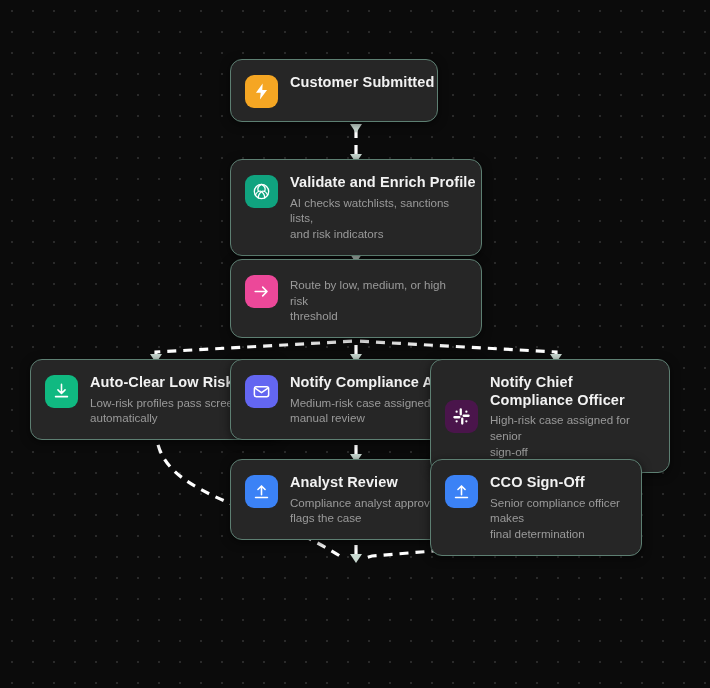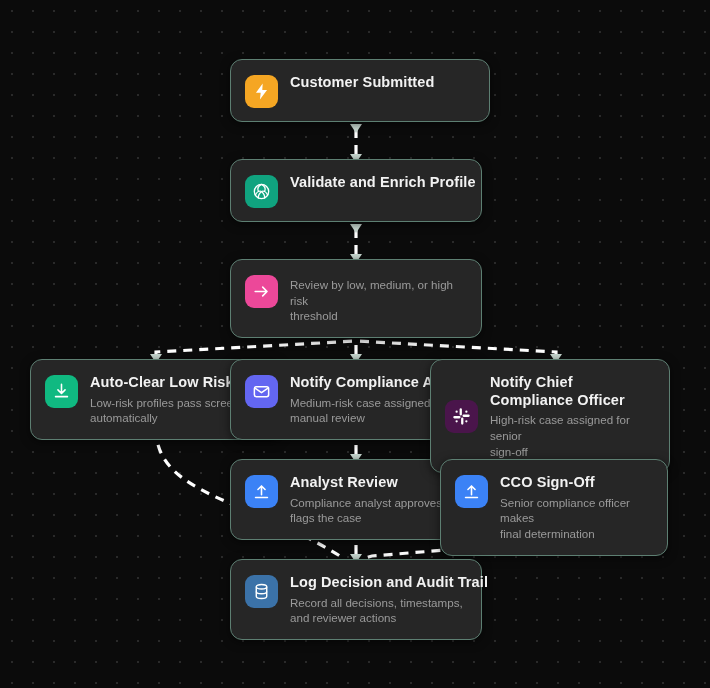--- a/index.html
+++ b/index.html
@@ -117,51 +117,53 @@
       <polygon points="150,424 162,424 156,433"></polygon>
       <polygon points="550,424 562,424 556,433"></polygon>
       <polygon points="350,454 362,454 356,463"></polygon>
       <polygon points="550,454 562,454 556,463"></polygon>
       <polygon points="350,524 362,524 356,533"></polygon>
       <polygon points="550,524 562,524 556,533"></polygon>
       <polygon points="350,554 362,554 356,563"></polygon>
     </g>
   </svg>
 
-  <div class="node" style="left:230px; top:59px; width:260px; z-index:10;">
+  <div class="node" style="left:230px; top:59px; width:208px; z-index:10;">
     <div class="node-icon" style="background:#f5a623;">
       <svg width="19" height="19" viewBox="0 0 24 24" fill="#ffffff">
           <path d="M13.5 2 L5 13.5 H11 L10 22 L19 10 H13 Z"></path>
         </svg>
     </div>
     <div class="node-body">
       <div class="node-title">Customer Submitted</div>
     </div>
   </div>
 
   <div class="node" style="left:230px; top:159px; width:252px; z-index:10;justify-content:flex-end;">
     <div class="node-icon" style="background:#10a37f;">
       <svg width="21" height="21" viewBox="0 0 24 24" fill="none" stroke="#ffffff" stroke-width="1.5">
         <circle cx="12" cy="12" r="8.2"></circle>
         <path d="M12 3.8 C8 6 7 9 8.4 12 M12 3.8 C16 6 17 9 15.6 12 M5 16 C6.5 12.5 9.5 11 12 12 M19 16 C17.5 12.5 14.5 11 12 12 M8.4 20 C8 16.5 9.8 13.8 12 12 M15.6 20 C16 16.5 14.2 13.8 12 12"></path>
       </svg>
     </div>
     <div class="node-body">
       <div class="node-title">Validate and Enrich Profile</div>
+      <div class="node-desc">AI checks watchlists, sanctions lists,
+and risk indicators</div>
     </div>
   </div>
 
   <div class="node" style="left:230px; top:259px; width:252px; z-index:10;">
     <div class="node-icon" style="background:#ec4899;">
       <svg width="19" height="19" viewBox="0 0 24 24" fill="none" stroke="#ffffff" stroke-width="2" stroke-linecap="round" stroke-linejoin="round">
         <path d="M4 12 H19 M13.5 6.5 L19 12 L13.5 17.5"></path>
       </svg>
     </div>
     <div class="node-body">
-      <div class="node-desc">Review by low, medium, or high risk
+      <div class="node-desc">Route by low, medium, or high risk
 threshold</div>
     </div>
   </div>
 
   <div class="node" style="left:30px; top:359px; width:252px; z-index:8; overflow:hidden;">
     <div class="node-icon" style="background:#10b981;">
       <svg width="19" height="19" viewBox="0 0 24 24" fill="none" stroke="#ffffff" stroke-width="2" stroke-linecap="round" stroke-linejoin="round">
         <path d="M12 3 V14 M7.5 10 L12 14.5 L16.5 10 M4.5 18.5 H19.5"></path>
       </svg>
     </div>
@@ -212,41 +214,27 @@
         <path d="M12 16 V5 M7.5 9.5 L12 5 L16.5 9.5 M4.5 19.5 H19.5"></path>
       </svg>
     </div>
     <div class="node-body">
       <div class="node-title">Analyst Review</div>
       <div class="node-desc">Compliance analyst approves or
 flags the case</div>
     </div>
   </div>
 
-  <div class="node" style="left:440px; top:459px; width:228px; z-index:10;">
+  <div class="node" style="left:430px; top:459px; width:212px; z-index:10;">
     <div class="node-icon" style="background:#3b82f6;">
       <svg width="19" height="19" viewBox="0 0 24 24" fill="none" stroke="#ffffff" stroke-width="2" stroke-linecap="round" stroke-linejoin="round">
         <path d="M12 16 V5 M7.5 9.5 L12 5 L16.5 9.5 M4.5 19.5 H19.5"></path>
       </svg>
     </div>
     <div class="node-body">
       <div class="node-title">CCO Sign-Off</div>
       <div class="node-desc">Senior compliance officer makes
 final determination</div>
     </div>
   </div>
 
-  <div class="node" style="left:230px; top:559px; width:252px; z-index:10;">
-    <div class="node-icon" style="background:#3b72a8;">
-      <svg width="19" height="19" viewBox="0 0 24 24" fill="none" stroke="#ffffff" stroke-width="1.8">
-        <ellipse cx="12" cy="6" rx="6.6" ry="2.8"></ellipse>
-        <path d="M5.4 6 V18 C5.4 19.6 8.4 20.8 12 20.8 C15.6 20.8 18.6 19.6 18.6 18 V6"></path>
-        <path d="M5.4 12 C5.4 13.6 8.4 14.8 12 14.8 C15.6 14.8 18.6 13.6 18.6 12"></path>
-      </svg>
-    </div>
-    <div class="node-body">
-      <div class="node-title">Log Decision and Audit Trail</div>
-      <div class="node-desc">Record all decisions, timestamps,
-and reviewer actions</div>
-    </div>
-  </div>
 
 </div>
 
 </body></html>

